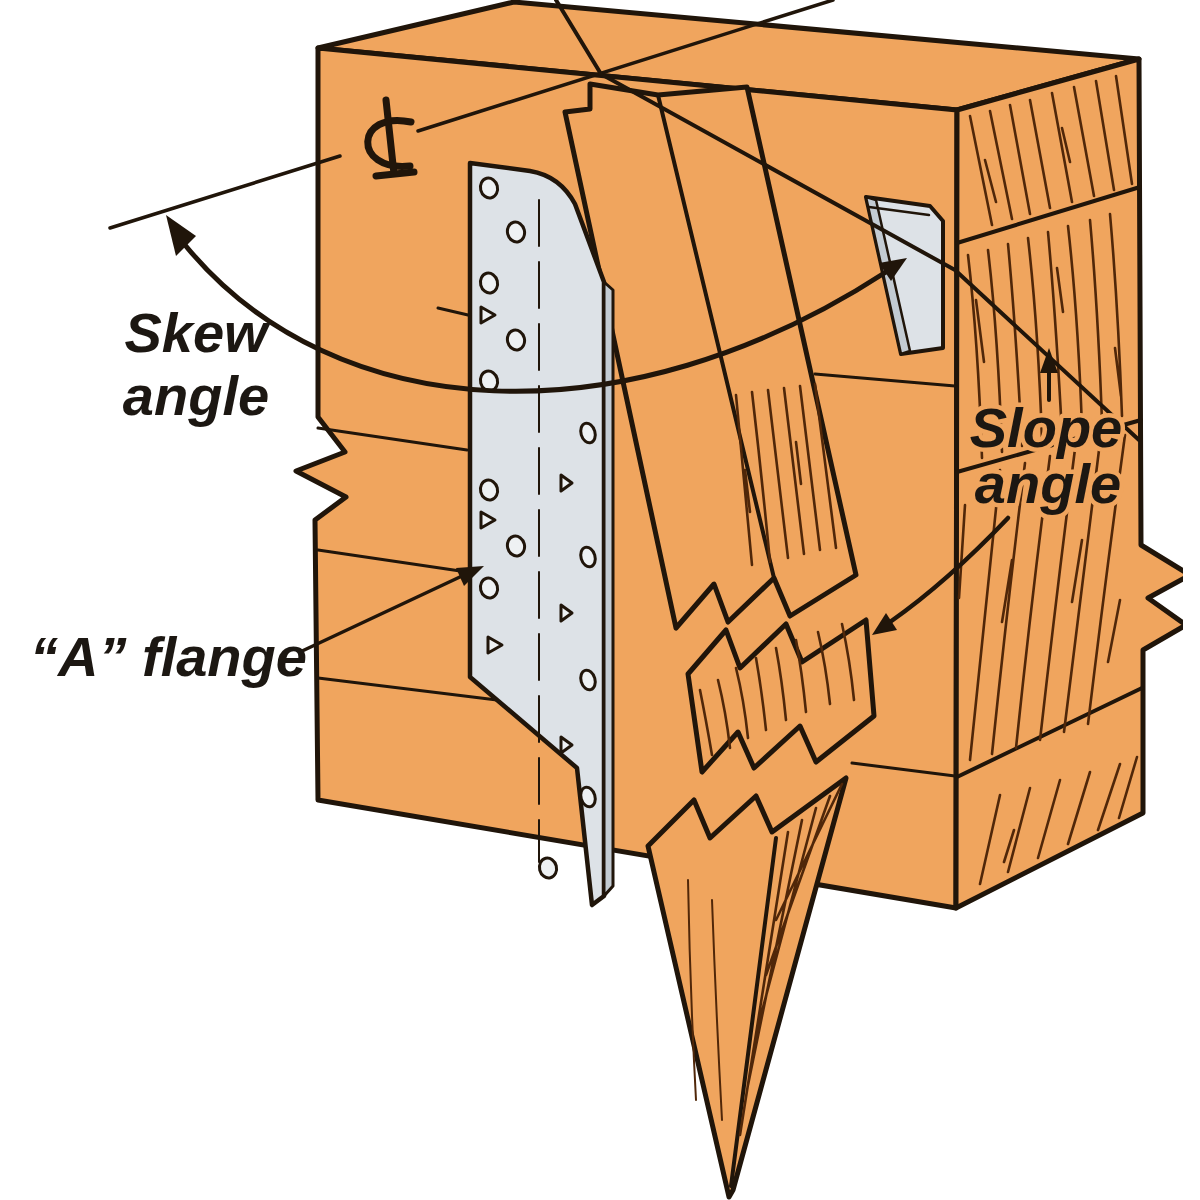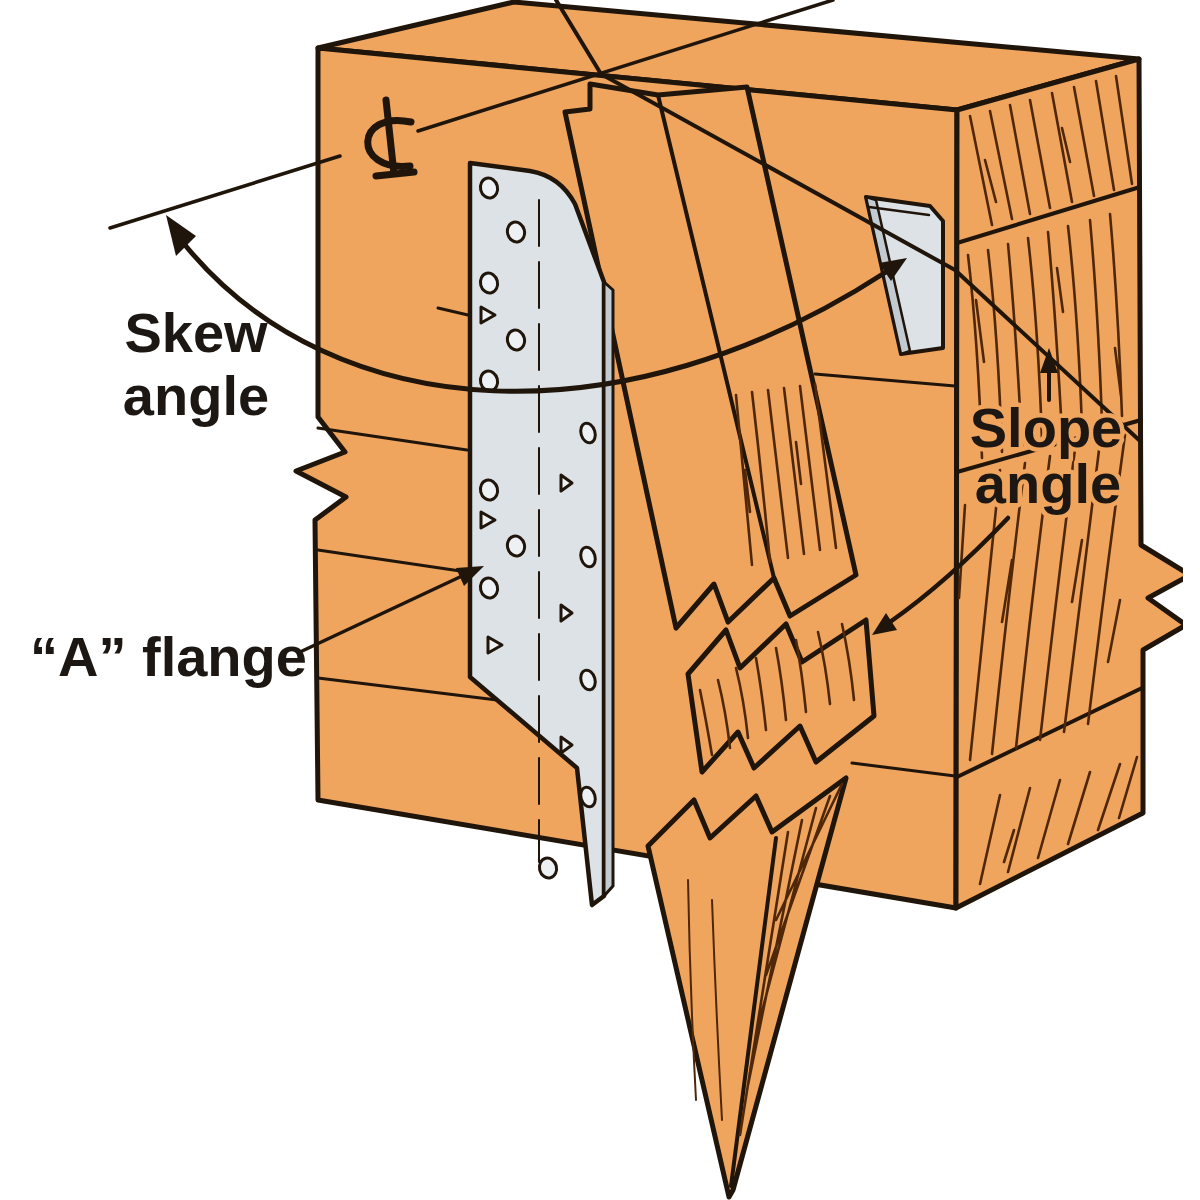--- a/index.html
+++ b/index.html
@@ -1,16 +1,16 @@
 <!DOCTYPE html>
 <html style="--bg: #ffffff; --wood: #f0a55e; --metal: #dde2e7; --metal-edge: #c3cbd2; --hole: #eef1f3; --outline: #20150a; --grain: #502709; --label: #1c1712;"><head>
 <meta charset="utf-8">
 <style>
   html,body{margin:0;padding:0;background:var(--bg,#fff);}
-  .stage{width:1183px;height:1200px;position:relative;background:var(--bg,#fff);overflow:hidden;}
+  .stage{width:1183px;height:1200px;position:relative;background:var(--bg,#fff);overflow:hidden;font-style:italic;}
   svg{display:block;}
   .f-wood{fill:var(--wood,#f0a55e);}
   .f-metal{fill:var(--metal,#dde2e7);}
   .f-metal-edge{fill:var(--metal-edge,#c3cbd2);}
   .f-hole{fill:var(--hole,#eef1f3);}
   .s-out{stroke:var(--outline,#20150a);stroke-linejoin:round;stroke-linecap:round;}
   .nofill{fill:none;}
   .grain{stroke:var(--grain,#502709);fill:none;stroke-linecap:round;}
   .arrow{fill:var(--outline,#20150a);stroke:none;}
   .lbl{font-family:"Liberation Sans","DejaVu Sans",sans-serif;font-weight:700;font-size:56px;

